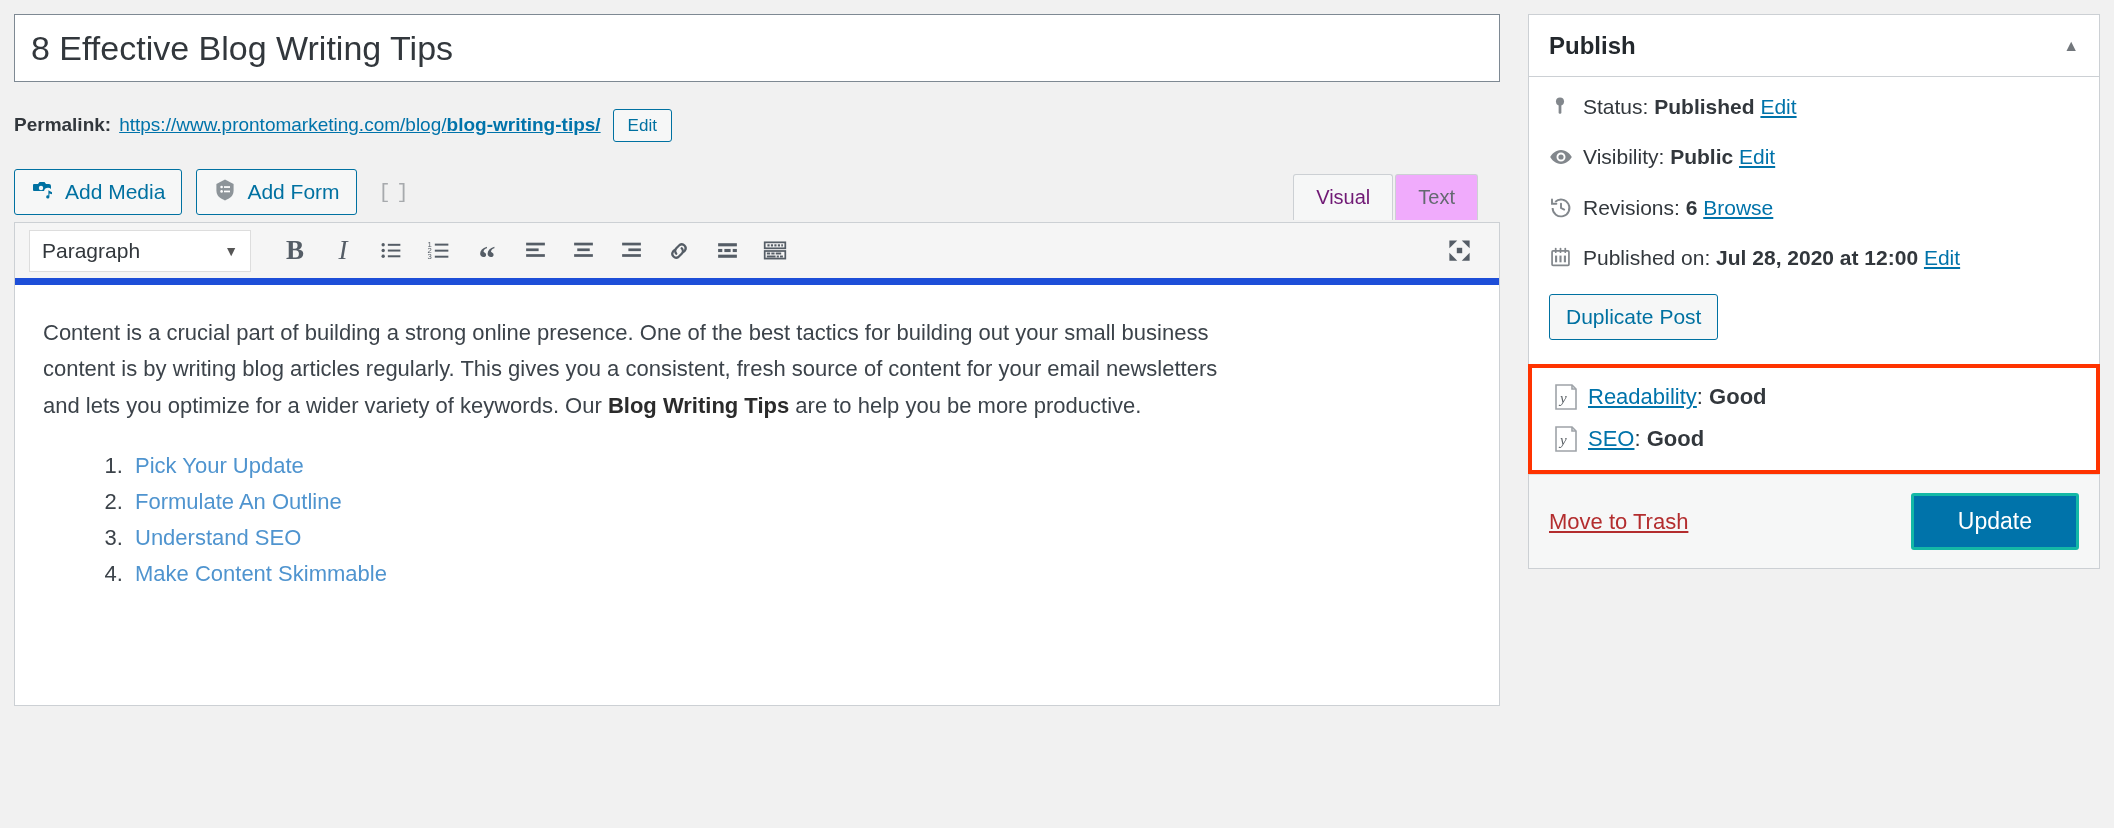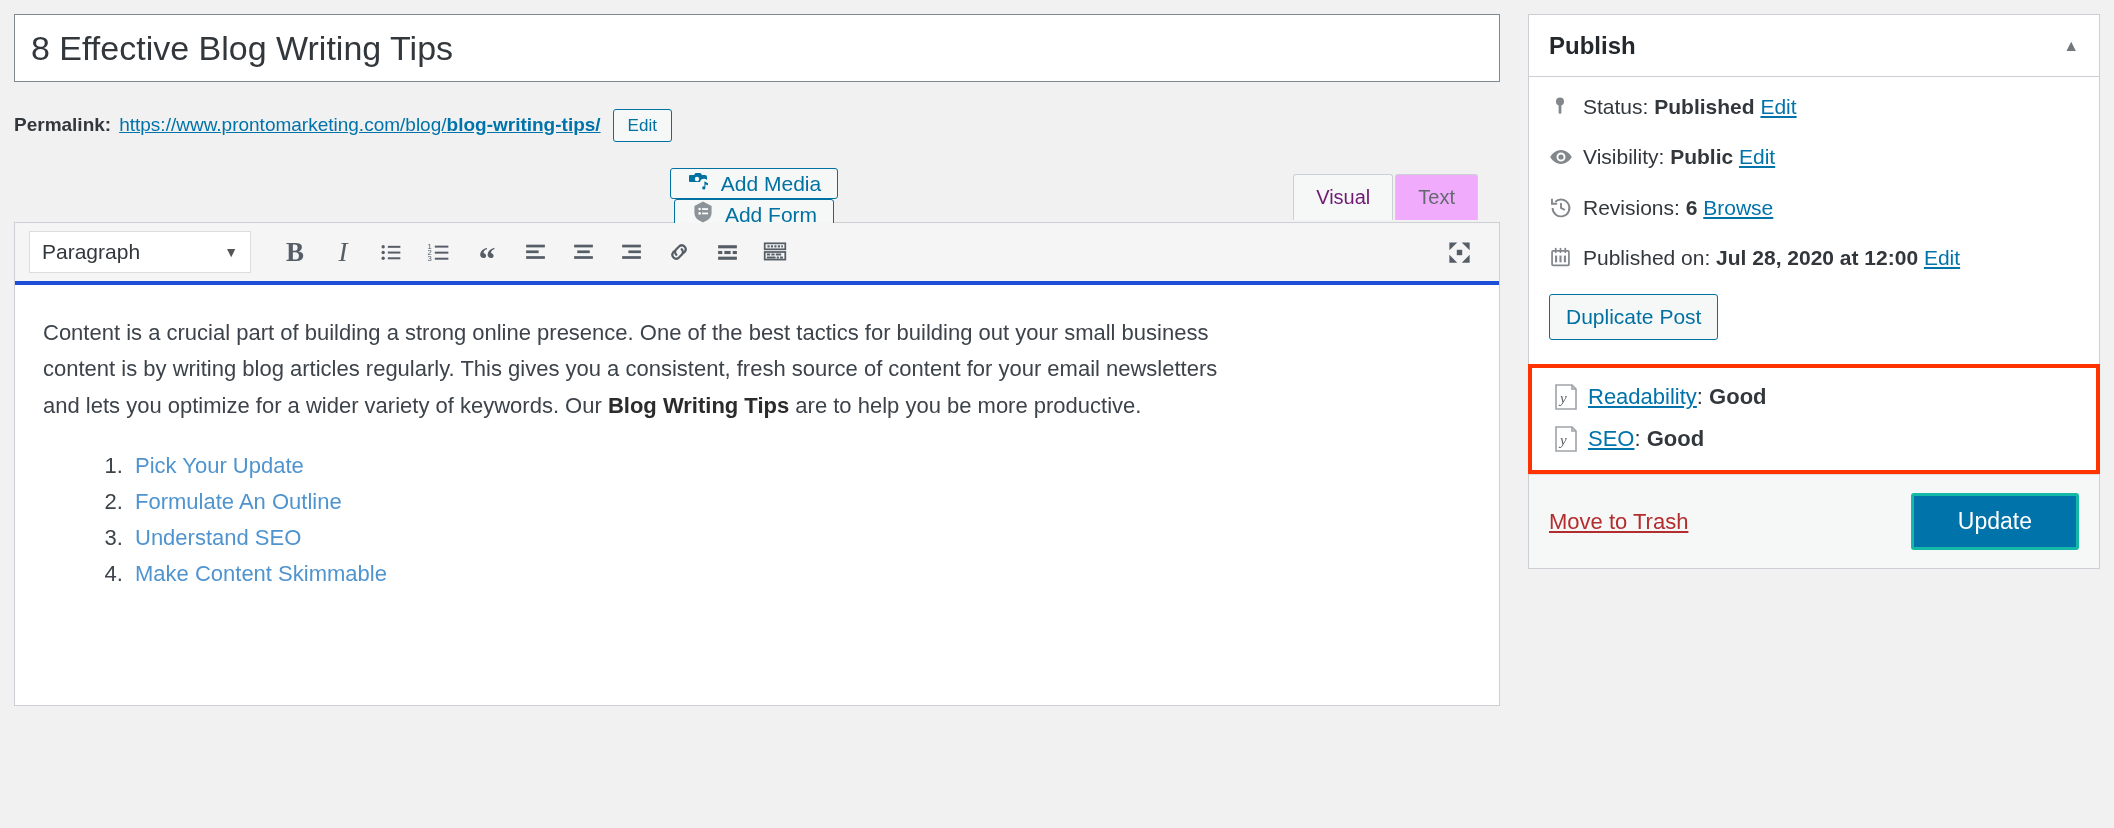--- a/index.html
+++ b/index.html
@@ -68,21 +68,20 @@
     cursor: pointer;
     line-height: 1;
   }
 
   .media-row {
     margin-top: 22px;
     display: flex;
     align-items: center;
     position: relative;
     height: 48px;
-    flex-direction: column;
   }
   .media-btn {
     display: inline-flex;
     align-items: center;
     gap: 10px;
     background: #f6f7f7;
     border: 1px solid #0071a1;
     color: #0071a1;
     border-radius: 3px;
     height: 46px;
@@ -126,21 +125,21 @@
   }
 
   .editor-box {
     width: 1486px;
     margin-top: 6px;
     background: #fff;
     border: 1px solid #ccd0d4;
   }
   .tool-bar {
     background: #f5f5f5;
-    border-bottom: 4px solid #1d4ed8;
+    border-bottom: 7px solid #1d4ed8;
     height: 62px;
     display: flex;
     align-items: center;
     padding: 0 14px;
     position: relative;
   }
   .para-select {
     width: 222px;
     height: 42px;
     background: #fff;

